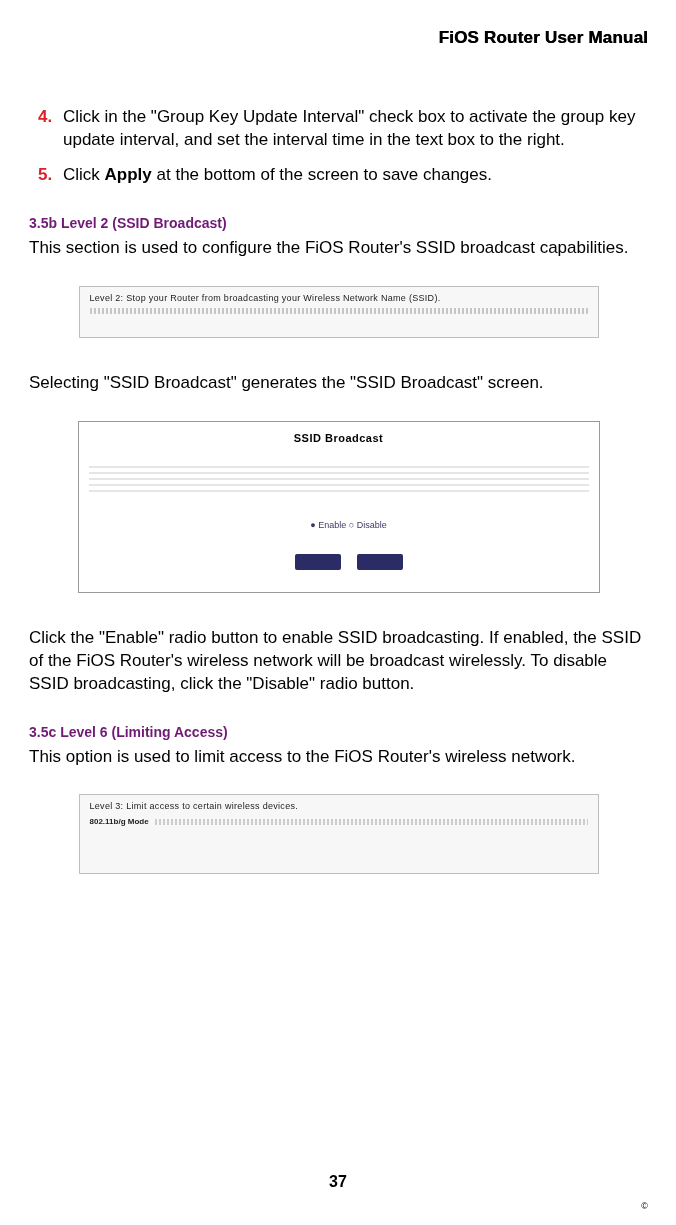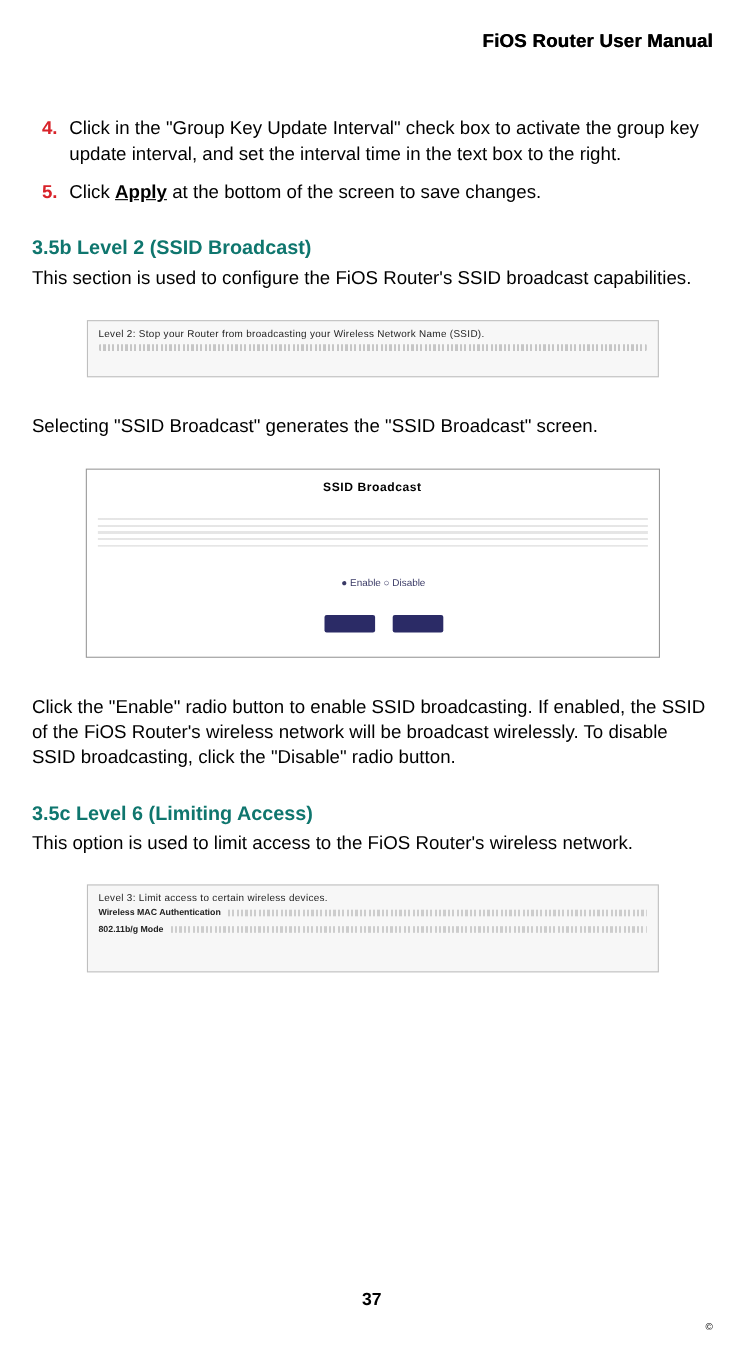--- a/index.html
+++ b/index.html
@@ -33,25 +33,25 @@
   ol.steps li {
     font-size: 17px;
     line-height: 1.35;
     margin-bottom: 12px;
     padding-left: 6px;
   }
   ol.steps li::marker {
     font-weight: 700;
     color: #d8232a;
   }
-  .bold { font-weight: 700; text-decoration: underline; }
+  .bold { font-weight: 700; }
   h3.section {
-    color: #0f766e;
+    color: #701a75;
     font-weight: 700;
-    font-size: 18px;
+    font-size: 14px;
     margin: 28px 0 6px 0;
   }
   p.body {
     font-size: 17px;
     line-height: 1.35;
     margin: 6px 0 26px 0;
   }
   
   .shot {
     margin: 0 auto 30px auto;
@@ -156,24 +156,20 @@
     <div class="blk btns"><span></span><span></span></div>
   </div>
 
   <p class="body">Click the "Enable" radio button to enable SSID broadcasting. If enabled, the SSID of the FiOS Router's wireless network will be broadcast wirelessly. To disable SSID broadcasting, click the "Disable" radio button.</p>
 
   <h3 class="section">3.5c  Level 6 (Limiting Access)</h3>
   <p class="body">This option is used to limit access to the FiOS Router's wireless network.</p>
 
   <div class="shot s3">
     <div class="blur-title">Level 3: Limit access to certain wireless devices.</div>
-    <div class="row2" style="margin-top:4px">
-      <div class="lab">Wireless MAC Authentication</div>
-      <div class="fill"></div>
-    </div>
     <div class="row2" style="margin-top:6px">
       <div class="lab">802.11b/g Mode</div>
       <div class="fill"></div>
     </div>
   </div>
 
   <div class="footer">37</div>
   <div class="copy">©</div>
 </div>
 

